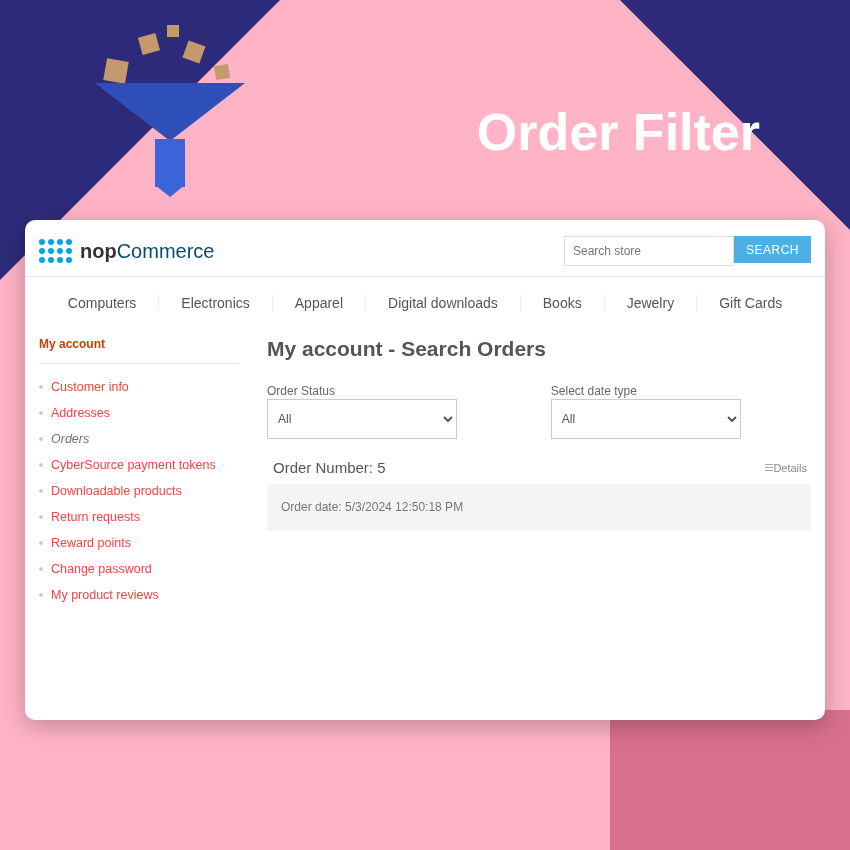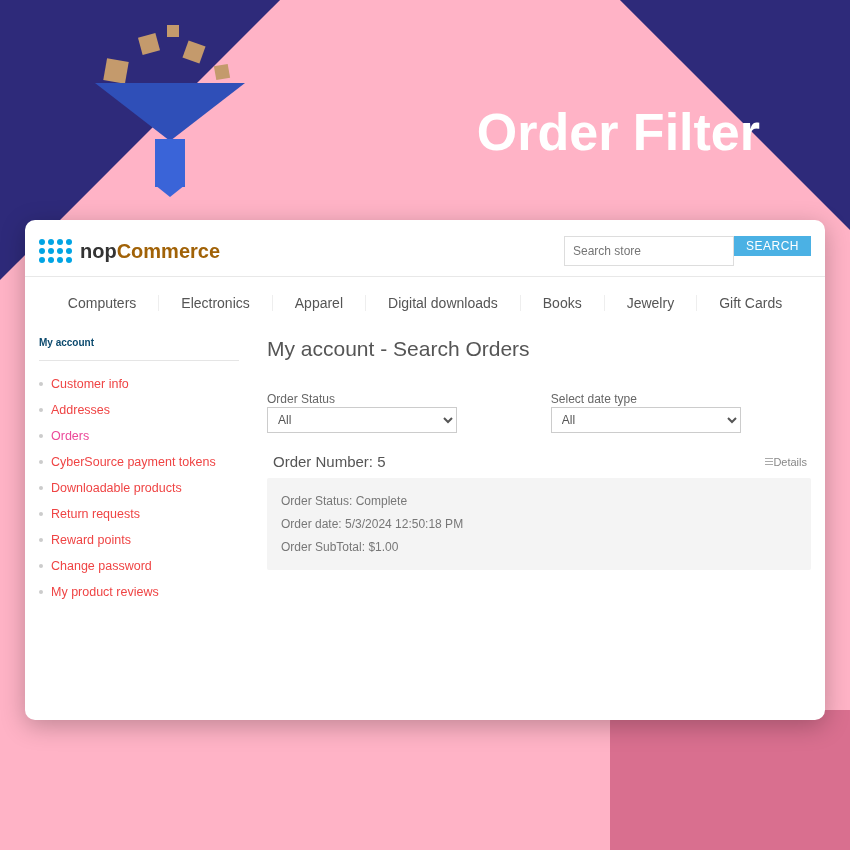--- a/index.html
+++ b/index.html
@@ -84,60 +84,60 @@
     border-radius: 10px;
     box-shadow: 0 6px 24px rgba(0,0,0,.25);
     padding: 12px 14px 18px 14px;
     z-index: 3;
   }
   .hdr { display:flex; align-items:center; justify-content:space-between; padding: 4px 0 10px 0; }
   .logo { display:flex; align-items:center; gap:8px; }
   .logo-dots { display:grid; grid-template-columns:repeat(4,6px); gap:3px; }
   .logo-dots span { width:6px; height:6px; border-radius:50%; background:#00a4e4; }
   .logo-text { font-size:20px; color:#333; font-weight:600; }
-  .logo-text b { color:#a16207; font-weight:700; }
+  .logo-text b { color:#0c4a6e; font-weight:400; }
   .searchrow { display:flex; }
   .searchrow input {
     width: 170px; height: 30px; border:1px solid #ddd; padding:0 8px;
     font-size:12px; color:#555;
   }
   .searchrow button {
-    height:20px; padding:0 12px; background:#4bb1e4; color:#fff;
+    height:27px; padding:0 12px; background:#4bb1e4; color:#fff;
     border:none; font-size:12px; letter-spacing:.5px; cursor:pointer;
   }
   .sep { height:1px; background:#e8e8e8; margin: 0 -14px 0 -14px; }
   .topnav {
     display:flex; justify-content:center; gap:0;
     padding: 18px 0;
   }
   .topnav a {
     padding: 0 22px; color:#555; font-size:14px; text-decoration:none;
     border-left:1px solid #eee; cursor:pointer;
   }
   .topnav a:first-child { border-left:none; }
   .body { display:flex; gap:28px; padding-top:8px; }
   .side { width:200px; }
-  .side h3 { font-size:10px; color:#0c4a6e; font-weight:700; margin-bottom:12px; }
+  .side h3 { font-size:12px; color:#c2410c; font-weight:700; margin-bottom:12px; }
   .side hr { border:none; height:1px; background:#e5e5e5; margin-bottom:10px; }
   .side ul { list-style:none; }
   .side li {
     font-size:12.5px; color:#ef4444; padding:6px 0; cursor:pointer;
     position:relative; padding-left:12px;
   }
   .side li::before {
     content:""; position:absolute; left:0; top:11px;
     width:4px; height:4px; border-radius:50%; background:#ccc;
   }
-  .side li.active { color:#ec4899; }
+  .side li.active { color:#737373;font-style:italic; }
   .main { flex:1; min-width:0; }
-  .main h2 { font-size:21px; color:#555; font-weight:400; margin-bottom:28px; }
+  .main h2 { font-size:21px; color:#555; font-weight:700; margin-bottom:20px; }
   .filters { display:flex; gap:40px; align-items:center; margin-bottom:16px; }
   .filters label { font-size:12px; color:#666; margin-right:6px; }
   .filters select {
-    height:26px; border:1px solid #ccc; font-size:12px; color:#555;
+    height:40px; border:1px solid #ccc; font-size:12px; color:#555;
     padding:0 6px; background:#fff;
   }
   .filters .f1 select { width:190px; }
   .filters .f2 select { width:190px; }
   .order-head {
     display:flex; justify-content:space-between; align-items:center;
     padding: 4px 4px 8px 6px;
   }
   .order-head .onum { font-size:15px; color:#555; }
   .details-link { font-size:11px; color:#888; cursor:pointer; display:flex; align-items:center; gap:0; }
@@ -246,19 +246,17 @@
           <span class="bars">
               <span></span>
               <span></span>
               <span></span>
             </span>
           <span>Details</span>
         </div>
       </div>
 
       <div class="order-card">
-        <p>Order Status: Complete</p>
         <p>Order date: 5/3/2024 12:50:18 PM</p>
-        <p>Order SubTotal: $1.00</p>
       </div>
     </section>
   </div>
 </div>
 
 </body></html>

